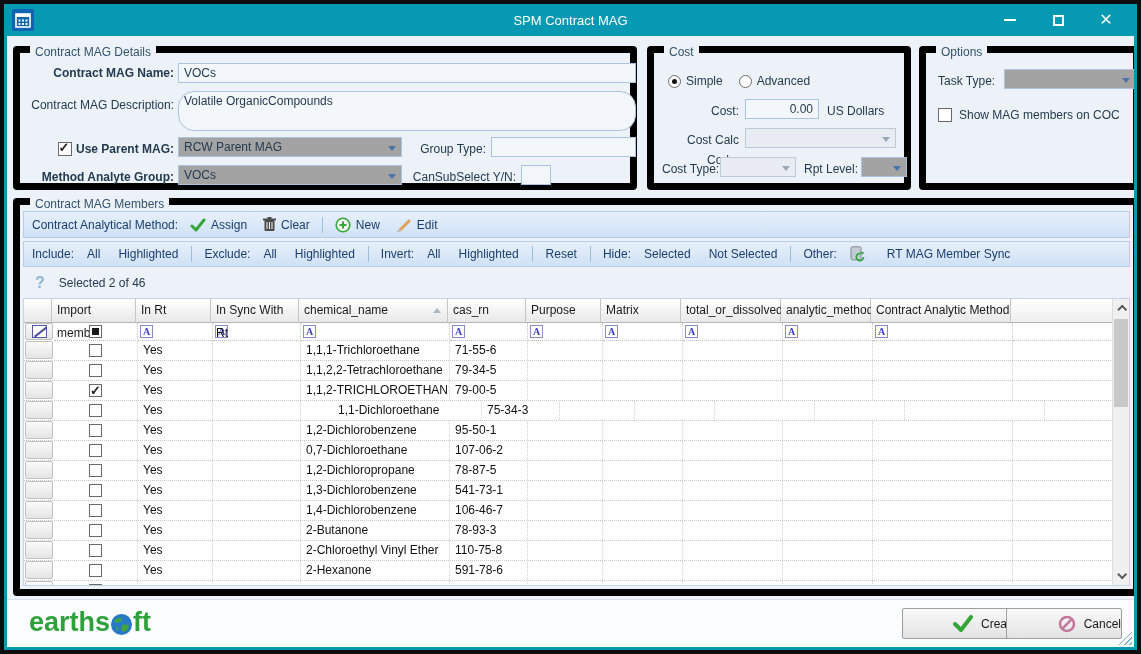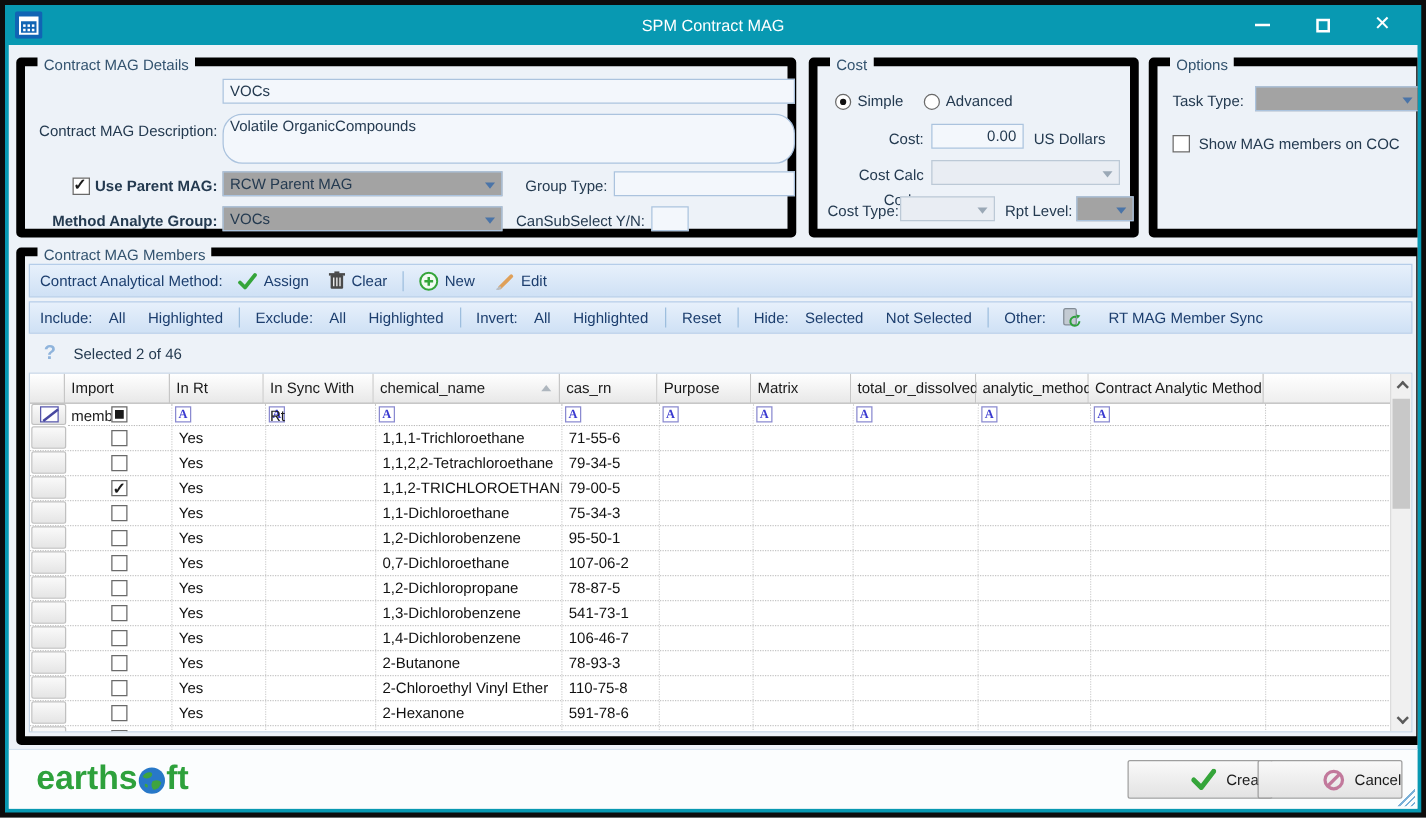--- a/index.html
+++ b/index.html
@@ -118,20 +118,21 @@
           </div>
       </div>
     </div>
 
     <div class="win-body">
       <div class="content">
 
         <div class="groupbox" style="left:6px; top:10px; width:624px; height:144px;">
           <div class="gb-label">Contract MAG Details</div>
 
+          <div class="flabel b r" style="left:4px; top:10px; width:150px;">Contract MAG Name:</div>
           <div class="ti" style="left:158px; top:10px; width:458px; height:20px;">VOCs</div>
 
           <div class="flabel r" style="left:4px; top:42px; width:150px;">Contract MAG Description:</div>
           <div class="ti ta" style="left:158px; top:38px; width:458px; height:40px;border-radius:16px;">Volatile OrganicCompounds</div>
 
           <div style="position:absolute; left:4px; top:86px; width:150px; text-align:right;">
             <span class="cb checked" style="width:14px;height:14px;"></span>
             <span class="flabel b" style="position:static;">Use Parent MAG:</span>
           </div>
           <div class="dd" style="left:158px; top:84px; width:224px; height:20px;"><span>RCW Parent MAG</span><span class="arr"></span></div>
@@ -356,21 +357,21 @@
                   <div class="d-cell" style="width: 140px;"></div>
                   <div class="d-fill"></div>
                 </div>
                 <div class="g-row d-row">
                   <div class="sel-cell" style="flex-basis: 28px;"></div>
                   <div class="d-cell cbx" style="width: 84px;">
                     <span class="cb"></span>
                   </div>
                   <div class="d-cell" style="width: 75px;">Yes</div>
                   <div class="d-cell" style="width: 88px;"></div>
-                  <div class="d-cell" style="width: 149px;">1,1-Dichloroethane</div>
+                  <div class="d-cell" style="width: 149px; margin-left: 32px;">1,1-Dichloroethane</div>
                   <div class="d-cell" style="width: 78px;">75-34-3</div>
                   <div class="d-cell" style="width: 75px;"></div>
                   <div class="d-cell" style="width: 80px;"></div>
                   <div class="d-cell" style="width: 100px;"></div>
                   <div class="d-cell" style="width: 90px;"></div>
                   <div class="d-cell" style="width: 140px;"></div>
                   <div class="d-fill"></div>
                 </div>
                 <div class="g-row d-row">
                   <div class="sel-cell" style="flex-basis: 28px;"></div>

